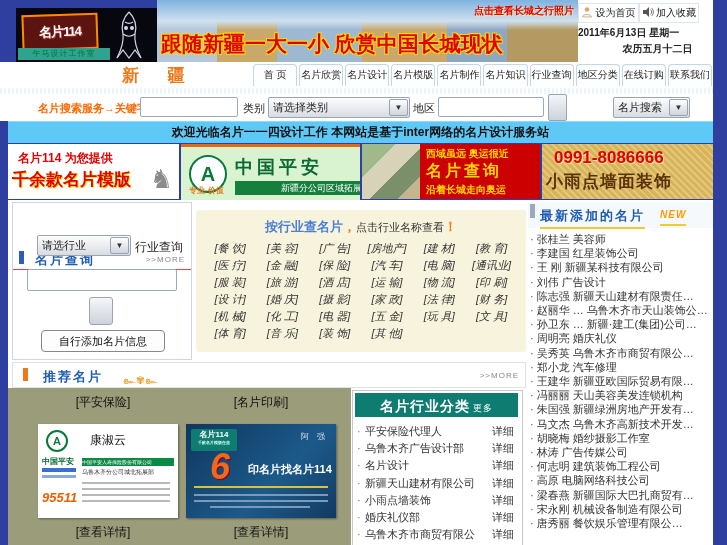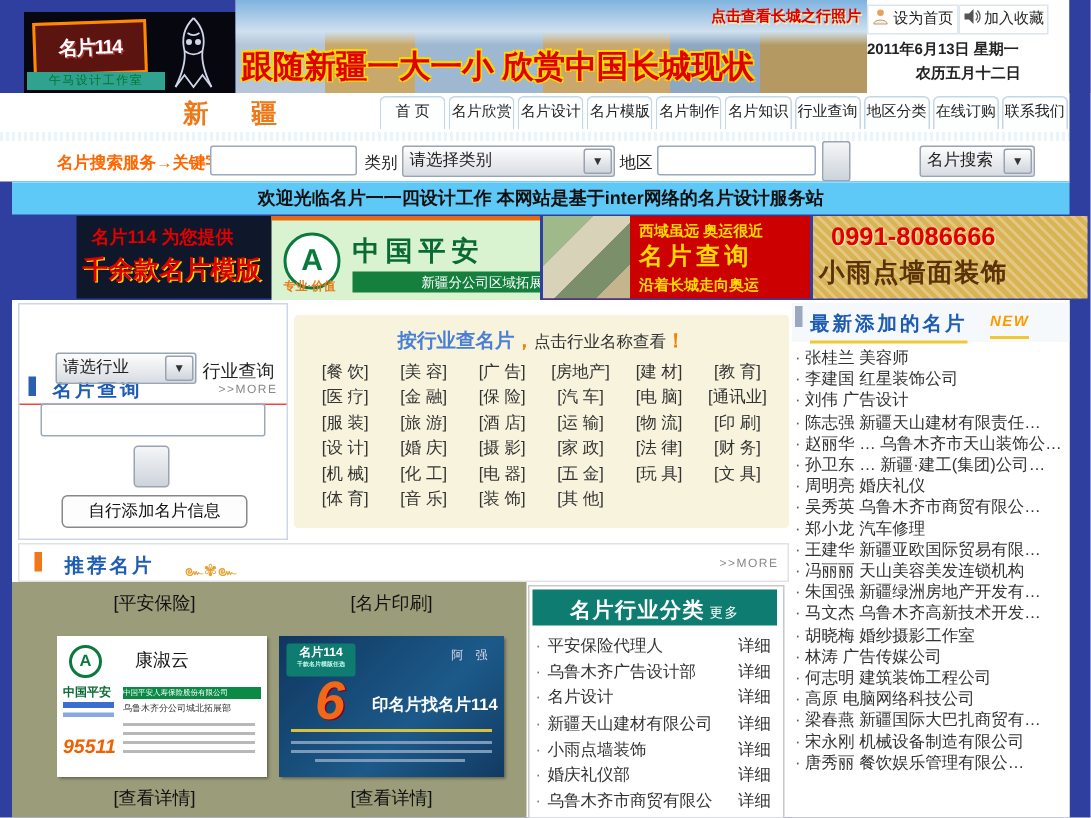--- a/index.html
+++ b/index.html
@@ -28,21 +28,21 @@
   #banner-main{left:4px;top:30px;width:415px;font-size:21px;font-weight:bold;color:#e00000;
     letter-spacing:0px;text-shadow:1px 1px 0 #ffd900,-1px -1px 0 #ffd900,1px -1px 0 #ffd900,-1px 1px 0 #ffd900;
     white-space:nowrap;}
   #banner-corner{right:4px;top:4px;font-size:10px;font-weight:bold;color:#e00000;
     text-shadow:1px 1px 0 #ffe9a0;}
   #hdr-right{left:578px;top:0;width:135px;height:62px;background:#ffffff;color:#222;}
   .qlink-row{left:0;top:3px;width:135px;height:20px;font-size:10px;font-family:Liberation Serif, serif;}
   .qlink-cell{display:inline-block;height:18px;line-height:18px;border:1px solid #dde6f0;
     padding:0 2px;vertical-align:top;}
   #date1{left:0;top:26px;width:135px;text-align:left;font-size:10px;font-weight:bold;}
-  #date2{left:0;top:42px;width:135px;text-align:center;font-size:10px;font-weight:bold;}
+  #date2{left:12px;top:42px;width:135px;text-align:center;font-size:10px;font-weight:bold;}
   #hdr-rightedge{left:713px;top:0;width:14px;height:62px;background:#2f3f9f;}
 
   
   #nav{left:0;top:62px;width:713px;height:26px;background:#ffffff;}
   #nav-region{left:122px;top:2px;font-size:17px;font-weight:bold;color:#f07818;
     letter-spacing:12px;text-shadow:1px 1px 0 #fff;}
   #nav-items{left:252px;top:2px;width:461px;height:22px;display:flex;}
   .nav-tab{flex:1;margin:0 1px;border:1px solid #c3d7e8;border-bottom:none;
     border-radius:4px 4px 0 0;font-size:10px;color:#222;text-align:center;line-height:20px;
     background:#fdfefe;cursor:pointer;white-space:nowrap;overflow:hidden;}
@@ -69,41 +69,41 @@
   #quick-select{left:613px;top:3px;width:71px;}
   #quick-select .fs-txt{text-align:center;}
 
   
   #marquee{left:8px;top:121px;width:705px;height:21px;background:#5ec9f7;
     border-top:1px solid #8adbff;}
   #marquee span{display:block;text-align:center;font-size:12px;color:#111;line-height:21px;font-weight:bold;}
 
   
   .ad{top:144px;height:55px;overflow:hidden;cursor:pointer;}
-  #ad1{left:8px;width:171px;background:#0f172a;margin-left:43px;}
+  #ad1{left:8px;width:171px;background:#ffffff;}
   #ad1 .l1{position:absolute;left:10px;top:6px;font-size:12px;font-weight:bold;color:#e00000;}
   #ad1 .l2{position:absolute;left:4px;top:24px;font-size:17px;font-weight:bold;color:#e00000;
     text-shadow:1px 1px 0 #ffd900;}
   #ad1 .horse{position:absolute;right:6px;bottom:4px;font-size:26px;color:#8a8a8a;}
   #ad2{left:181px;width:179px;background:#d9f2cf;border-top:3px solid #e86a10;}
   #ad2 .logo-circ{position:absolute;left:8px;top:8px;width:34px;height:34px;border-radius:50%;
     background:#fff;border:2px solid #0a7a3c;color:#0a7a3c;font-weight:bold;font-size:20px;
     text-align:center;line-height:34px;}
   #ad2 .brand{position:absolute;left:54px;top:8px;font-size:18px;font-weight:bold;color:#0a6a34;letter-spacing:4px;}
   #ad2 .tag{position:absolute;left:8px;top:38px;font-size:8px;color:#e87b1a;font-weight:bold;}
   #ad2 .dept{position:absolute;left:54px;top:34px;width:136px;height:14px;background:#15803d;
     color:#fff;font-size:9px;line-height:14px;text-align:right;}
   #ad3{left:362px;width:178px;background:#cc0000;}
   #ad3 .photo{position:absolute;left:0;top:0;width:58px;height:55px;
     background:linear-gradient(135deg,#9fb98a 0 30%,#d8d2b8 30% 55%,#7a8f6a 55% 80%,#c4b58e 80%);}
   #ad3 .l1{position:absolute;left:64px;top:3px;font-size:10px;font-weight:bold;color:#ffd900;}
   #ad3 .l2{position:absolute;left:64px;top:17px;font-size:16px;font-weight:bold;color:#ffd900;letter-spacing:3px;}
   #ad3 .l3{position:absolute;left:64px;top:39px;font-size:10px;font-weight:bold;color:#ffd900;}
   #ad4{left:542px;width:171px;background:#d9b457;
-    background-image:repeating-linear-gradient(45deg,rgba(255,255,255,.25) 0 2px,rgba(0,0,0,0) 2px 5px);padding-left:12px;}
+    background-image:repeating-linear-gradient(45deg,rgba(255,255,255,.25) 0 2px,rgba(0,0,0,0) 2px 5px);}
   #ad4 .phone{position:absolute;left:12px;top:4px;font-size:17px;font-weight:bold;color:#e00000;
     text-shadow:1px 1px 0 #f7e2a8;}
   #ad4 .name{position:absolute;left:4px;top:26px;font-size:17px;font-weight:bold;color:#5a3206;letter-spacing:1px;}
 
   
   #content{left:8px;top:200px;width:705px;height:345px;background:#ffffff;}
 
   
   #qpanel{left:12px;top:202px;width:178px;height:156px;background:#fff;border:1px solid #ccd6e8;}
   .panel-hd{position:absolute;left:0;top:0;width:100%;height:22px;border-bottom:1px solid #ef4444;margin-top:44px;}
@@ -117,21 +117,21 @@
     background:linear-gradient(180deg,#f4f6f8,#cdd3da);cursor:pointer;}
   #q-add{left:28px;top:127px;width:122px;height:20px;border:1px solid #888;border-radius:4px;
     background:#fdfdfd;font-size:11px;color:#111;text-align:center;line-height:20px;cursor:pointer;}
 
   
   #catpanel{left:196px;top:210px;width:330px;height:142px;background:#f7f3dd;border-radius:3px;}
   #cat-title{position:absolute;left:0;top:8px;width:100%;text-align:center;font-size:13px;white-space:nowrap;}
   #cat-title .b{color:#4a7fd4;font-weight:bold;}
   #cat-title .o{color:#f08000;font-weight:bold;}
   #cat-title .k{color:#333;font-size:11px;}
-  #cat-grid{position:absolute;left:8px;top:30px;width:314px;display:flex;flex-wrap:wrap;}
+  #cat-grid{position:absolute;left:8px;top:30px;width:314px;display:flex;flex-wrap:wrap;font-style:italic;}
   .cat-item{width:16.66%;height:17px;line-height:17px;text-align:center;font-size:11px;color:#333;
     cursor:pointer;white-space:nowrap;}
 
   
   #latest{left:528px;top:200px;width:185px;height:345px;background:#fff;overflow:hidden;}
   #latest-hd{position:absolute;left:0;top:2px;width:185px;height:26px;background:#f6f9fc;}
   #latest-hd .mark{position:absolute;left:2px;top:2px;width:5px;height:14px;background:#9aa8c0;}
   #latest-title{position:absolute;left:12px;top:5px;font-size:13px;font-weight:bold;color:#1e5cb3;letter-spacing:2px;
     border-bottom:2px solid #f0c830;padding-bottom:2px;}
   #latest-new{position:absolute;left:132px;top:7px;font-size:10px;font-weight:bold;color:#ff9900;
@@ -394,20 +394,21 @@
     <div class="mark"></div>
     <div id="latest-title">最新添加的名片</div>
     <div id="latest-new">NEW</div>
   </div>
   <div id="latest-list">
 
       <div class="latest-item">张桂兰 美容师</div>
 
       <div class="latest-item">李建国 红星装饰公司</div>
 
+      <div class="latest-item">王 刚 新疆某科技有限公司</div>
 
       <div class="latest-item">刘伟 广告设计</div>
 
       <div class="latest-item">陈志强 新疆天山建材有限责任…</div>
 
       <div class="latest-item">赵丽华 … 乌鲁木齐市天山装饰公…</div>
 
       <div class="latest-item">孙卫东 … 新疆·建工(集团)公司…</div>
 
       <div class="latest-item">周明亮 婚庆礼仪</div>

